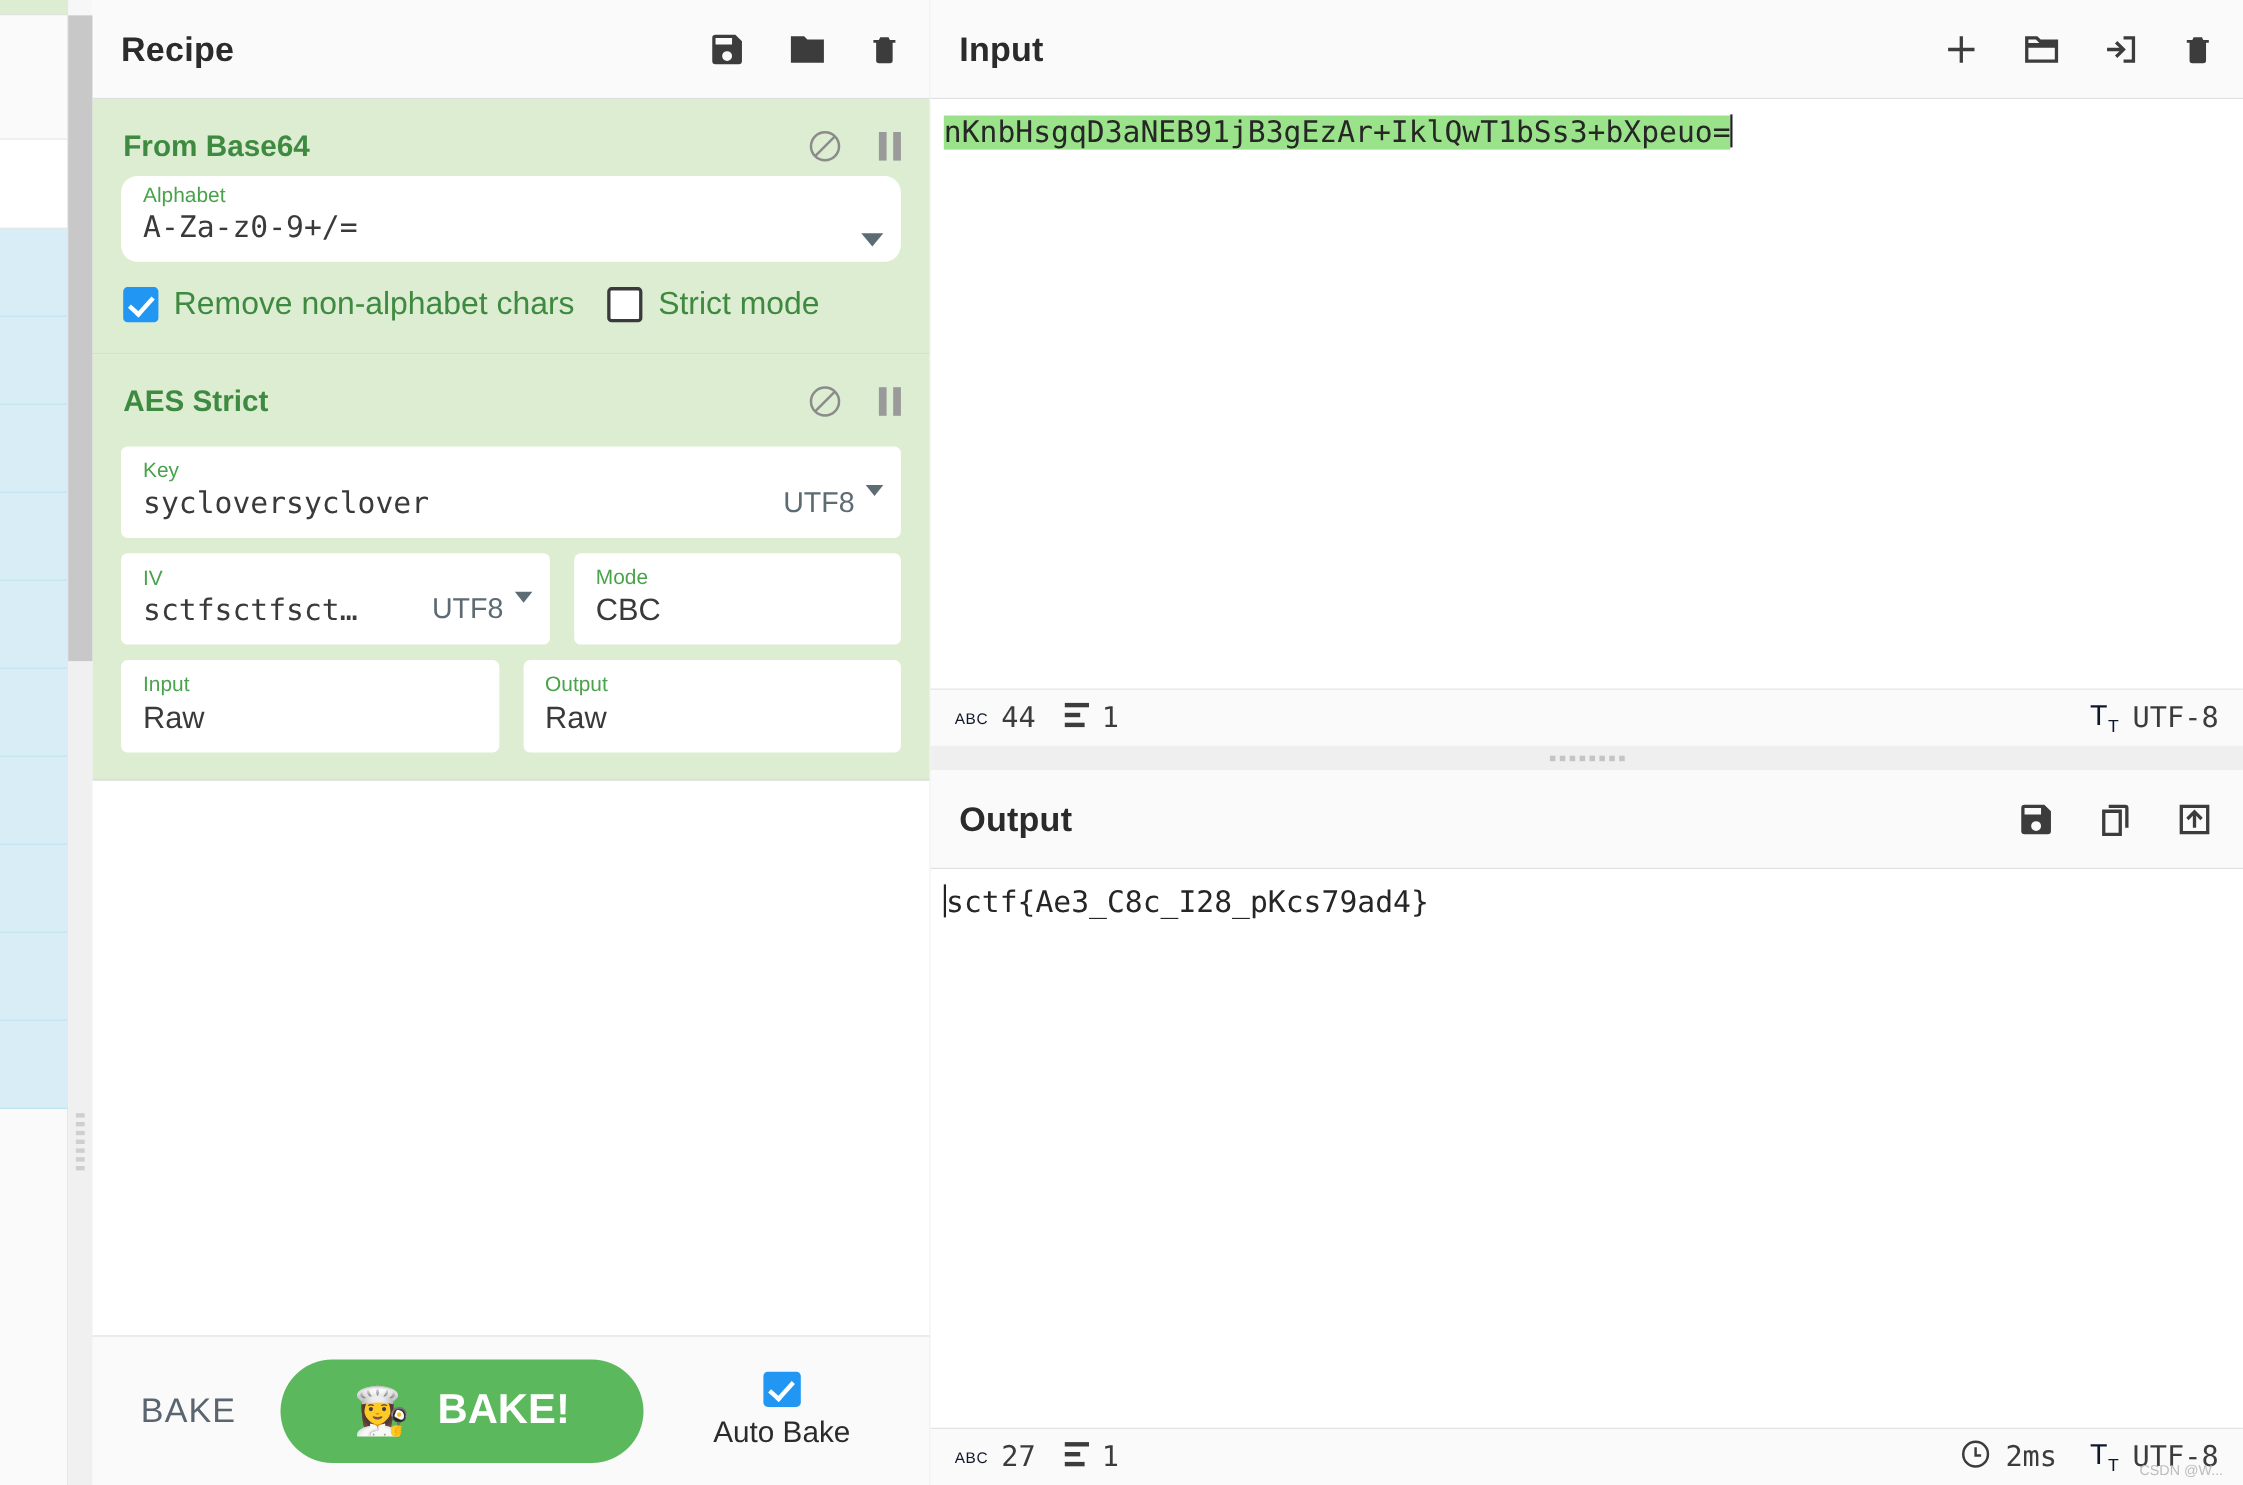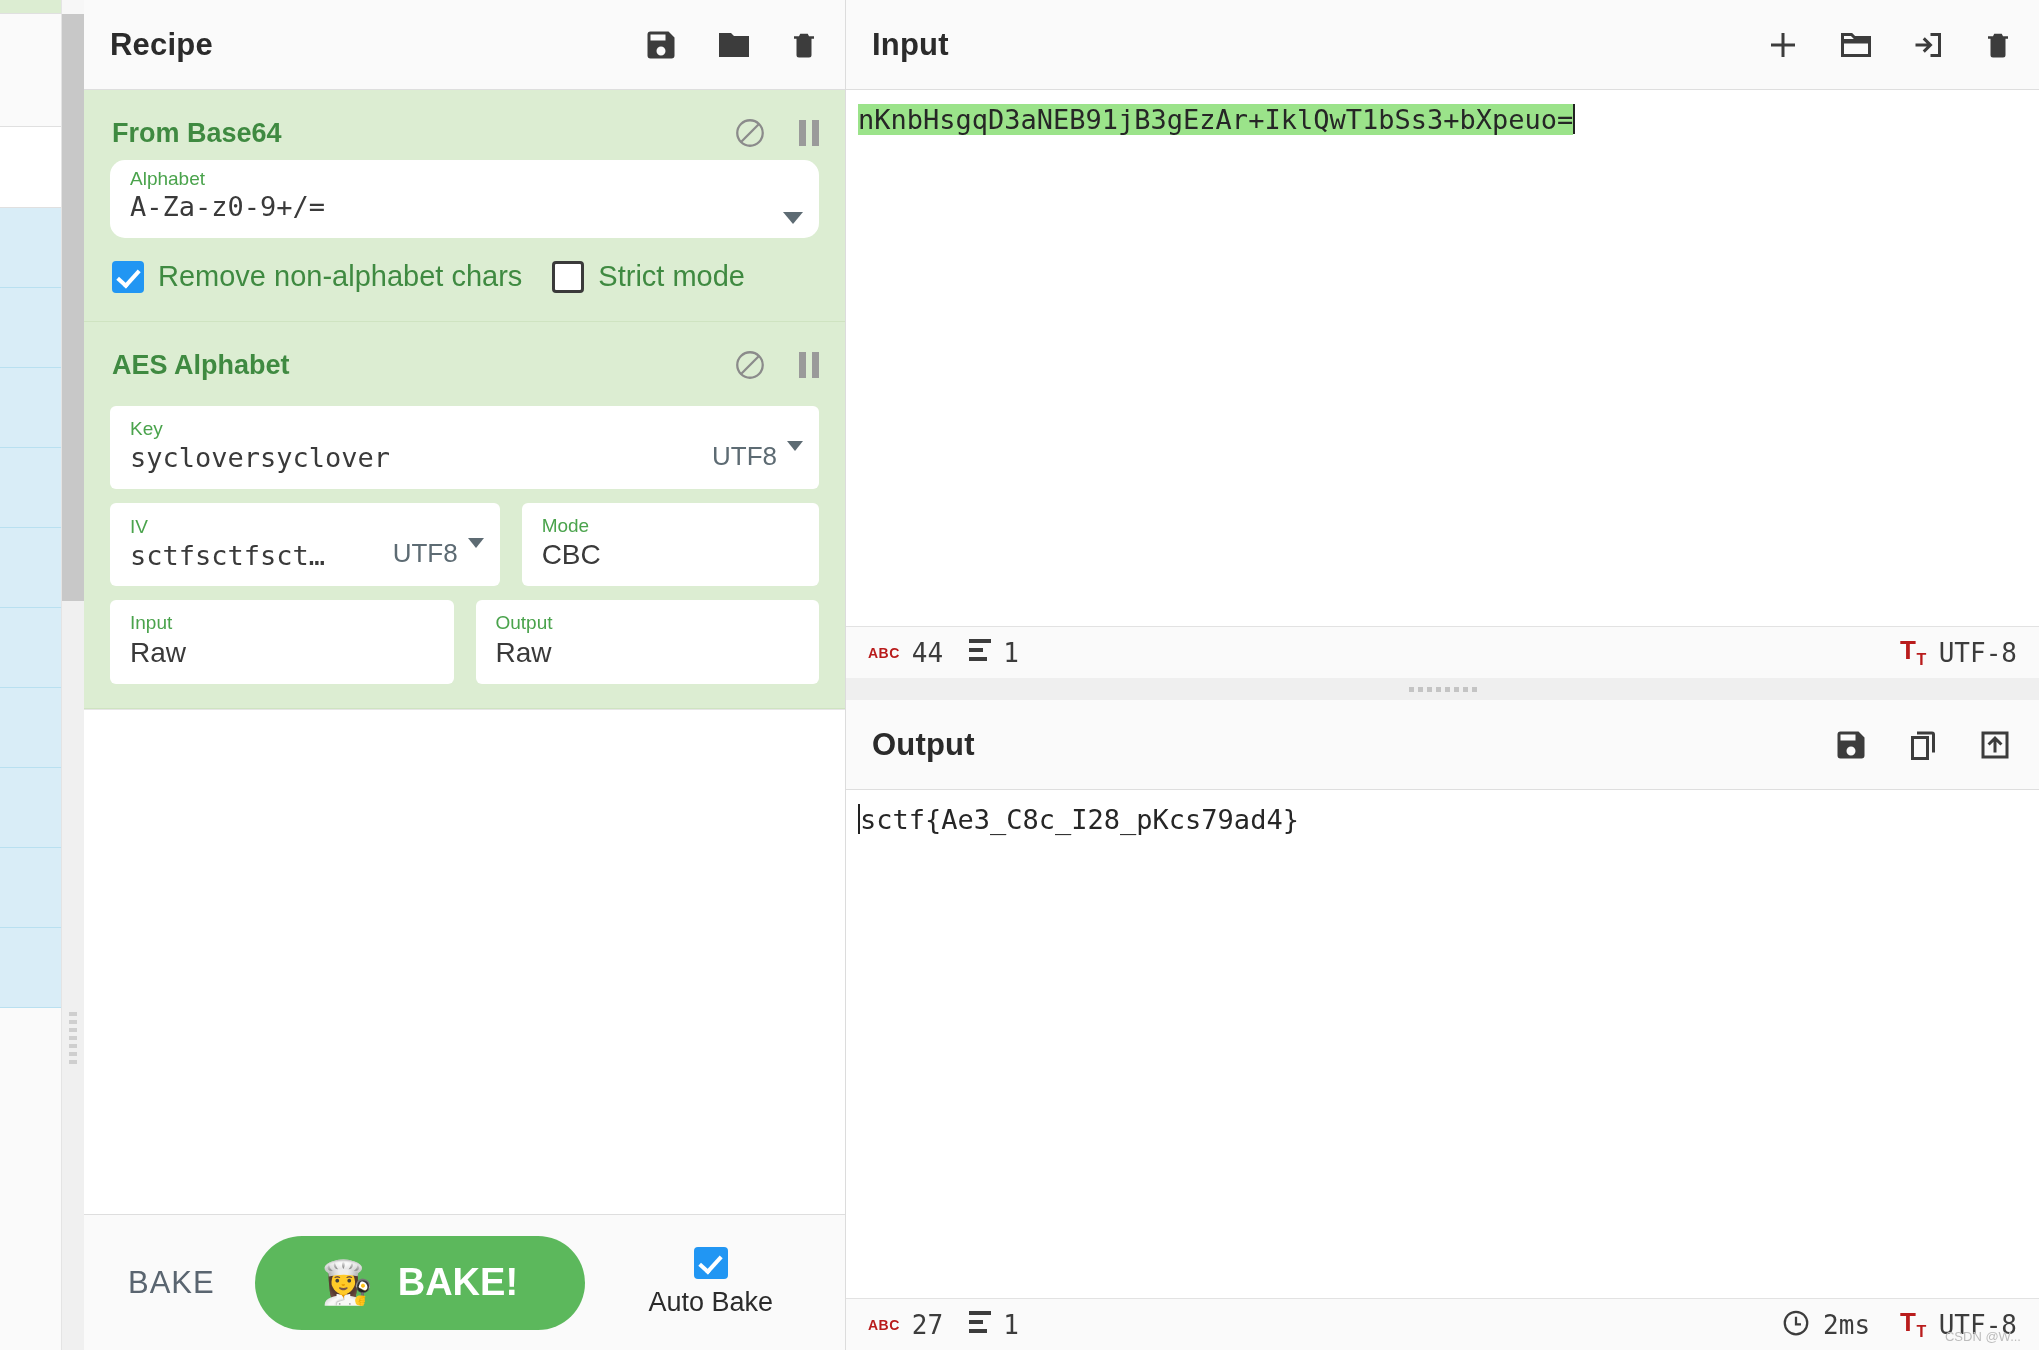--- a/index.html
+++ b/index.html
@@ -83,21 +83,21 @@
   .io-section { display: flex; flex-direction: column; }
   .io-body { background: #fff; padding: 14px 12px; overflow: hidden; }
   .io-text { font-family: "DejaVu Sans Mono", monospace; font-size: 27px; color: #262626; white-space: pre; }
   .hl { background: #9be38a; }
   .caretbar { display: inline-block; width: 2px; height: 30px; background: #222; vertical-align: -5px; }
   .status { height: 52px; flex: 0 0 52px; background: #fafafa; border-top: 1px solid #e2e2e2;
             display: flex; align-items: center; padding: 0 22px; gap: 26px; }
   .st-item { display: flex; align-items: center; gap: 12px; }
   .st-val { font-size: 26px; color: #3c3c3c; font-family: "DejaVu Sans Mono", monospace; }
   .st-right { margin-left: auto; display: flex; align-items: center; gap: 30px; }
-  .abc-icon { font-size: 14px; font-weight: bold; color: #b91c1c; letter-spacing: .5px; }
+  .abc-icon { font-size: 14px; font-weight: normal; color: #0f172a; letter-spacing: .5px; }
   .lines-icon i { display: block; background: #3c3c3c; height: 4px; margin-bottom: 5px; }
   .splitter { height: 22px; background: #efefef; display: flex; align-items: center; justify-content: center; gap: 4px; }
   .splitter i { width: 5px; height: 5px; background: #c4c4c4; }
   .watermark { position: absolute; right: 18px; bottom: 6px; font-size: 13px; color: #bdbdbd; }
 </style>
 </head>
 <body>
 
 <div class="app">
 
@@ -185,21 +185,21 @@
           </label>
           <label class="chk">
             <span class="box off"></span>
             <span class="chk-label">Strict mode</span>
           </label>
         </div>
       </div>
 
       <div class="op">
         <div class="op-head">
-          <div class="op-title">AES Alphabet</div>
+          <div class="op-title">AES Strict</div>
           <div class="op-head-icons">
             <span class="icon-disable">
               <svg width="34" height="34" viewBox="0 0 24 24">
                   <circle cx="12" cy="12" r="9" stroke-width="1.6"></circle>
                   <line x1="5.5" y1="18.5" x2="18.5" y2="5.5" stroke-width="1.6"></line>
                 </svg>
             </span>
             <span class="icon-pause">
                 <i></i>
                 <i></i>

